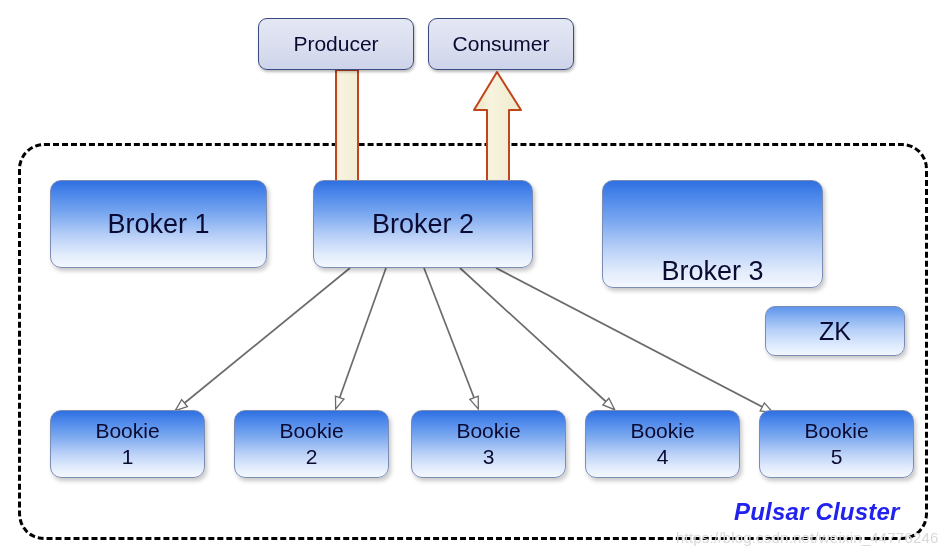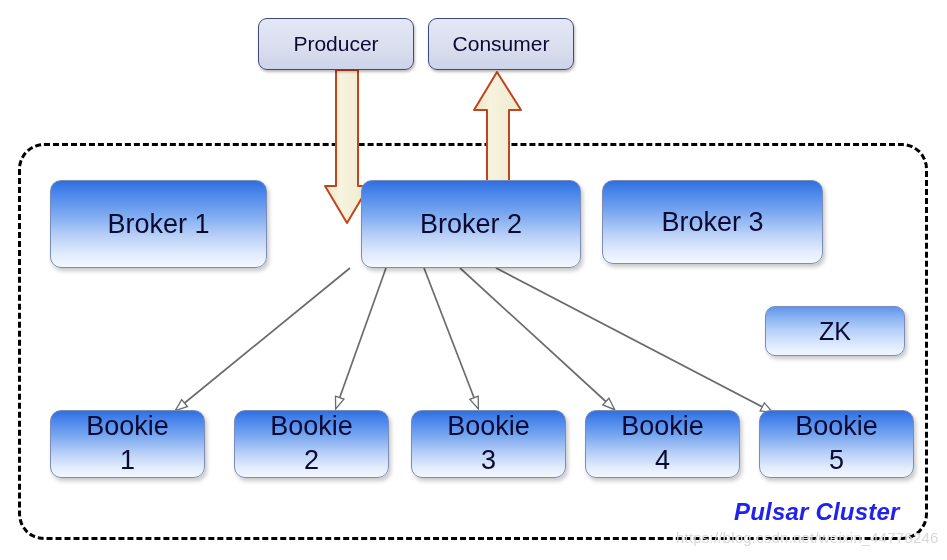--- a/index.html
+++ b/index.html
@@ -78,21 +78,21 @@
                 #4a86ea 14%,
                 #7aa8f0 38%,
                 #b9d0f7 64%,
                 #e2ecfc 86%,
                 #f4f8ff 100%);
     border: 1.5px solid #7b8cb5;
     border-radius: 11px;
     box-shadow: 2px 3px 4px rgba(0,0,0,0.22);
   }
   .broker-node { font-size: 27px; }
-  .bookie-node { font-size: 27px; line-height: 1.25; }
+  .bookie-node { font-size: 21px; line-height: 1.25; }
 
   
   .zk-node {
     background: linear-gradient(180deg,
                 #5e95ec 0%,
                 #85b0f1 20%,
                 #b6d0f8 48%,
                 #dce9fd 78%,
                 #f2f7ff 100%);
     border: 1.5px solid #7b8cb5;
@@ -152,25 +152,25 @@
   </div>
 
   <div class="node client-node" style="left:428px; top:18px; width:146px; height:52px;">
     <span>Consumer</span>
   </div>
 
   <div class="node blue-node broker-node" style="left:50px; top:180px; width:217px; height:88px;">
     <span>Broker 1</span>
   </div>
 
-  <div class="node blue-node broker-node" style="left:313px; top:180px; width:220px; height:88px;margin-left:48px;">
+  <div class="node blue-node broker-node" style="left:313px; top:180px; width:220px; height:88px;">
     <span>Broker 2</span>
   </div>
 
-  <div class="node blue-node broker-node" style="left:602px; top:180px; width:221px; height:84px;">
+  <div class="node blue-node broker-node" style="left:602px; top:180px; width:221px; height:108px;align-items:flex-end;">
     <span>Broker 3</span>
   </div>
 
   <div class="node zk-node" style="left:765px; top:306px; width:140px; height:50px;">
     <span>ZK</span>
   </div>
 
   <div class="node blue-node bookie-node" style="left:50px; top:410px; width:155px; height:68px;">
     <span>
       <span>Bookie</span>

